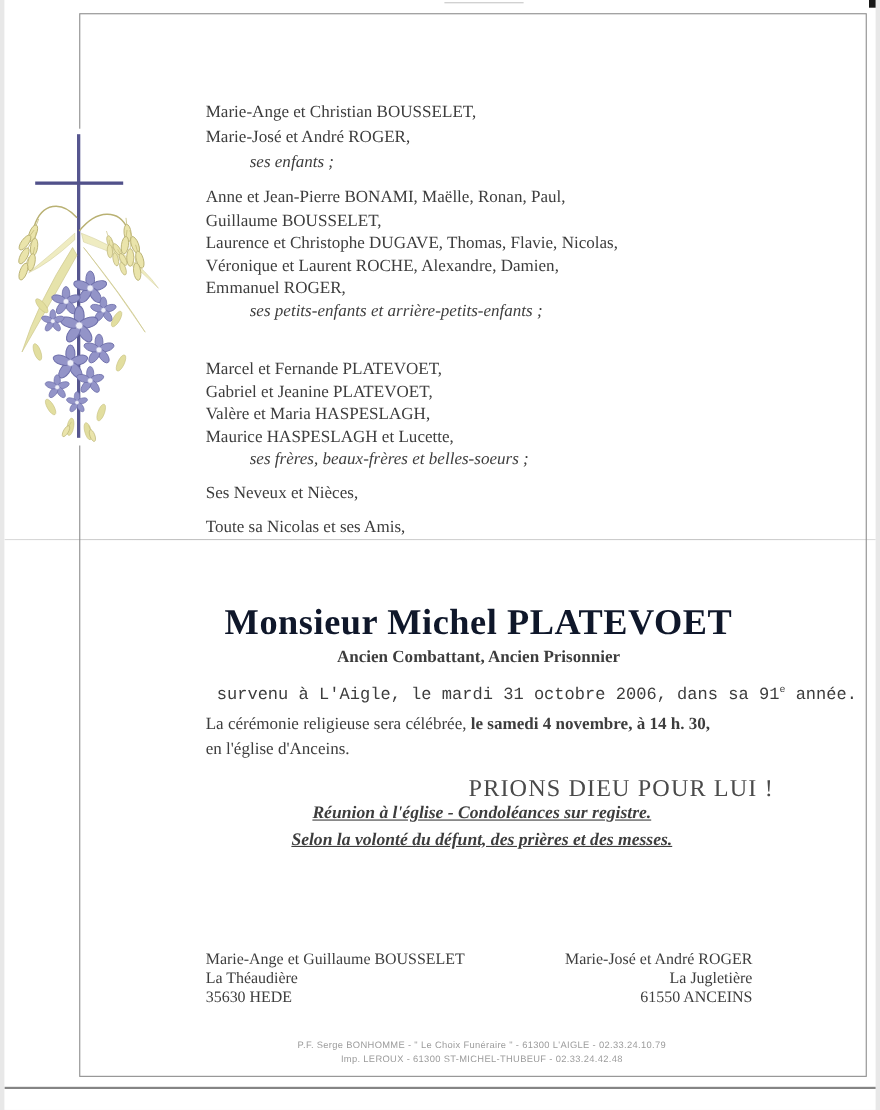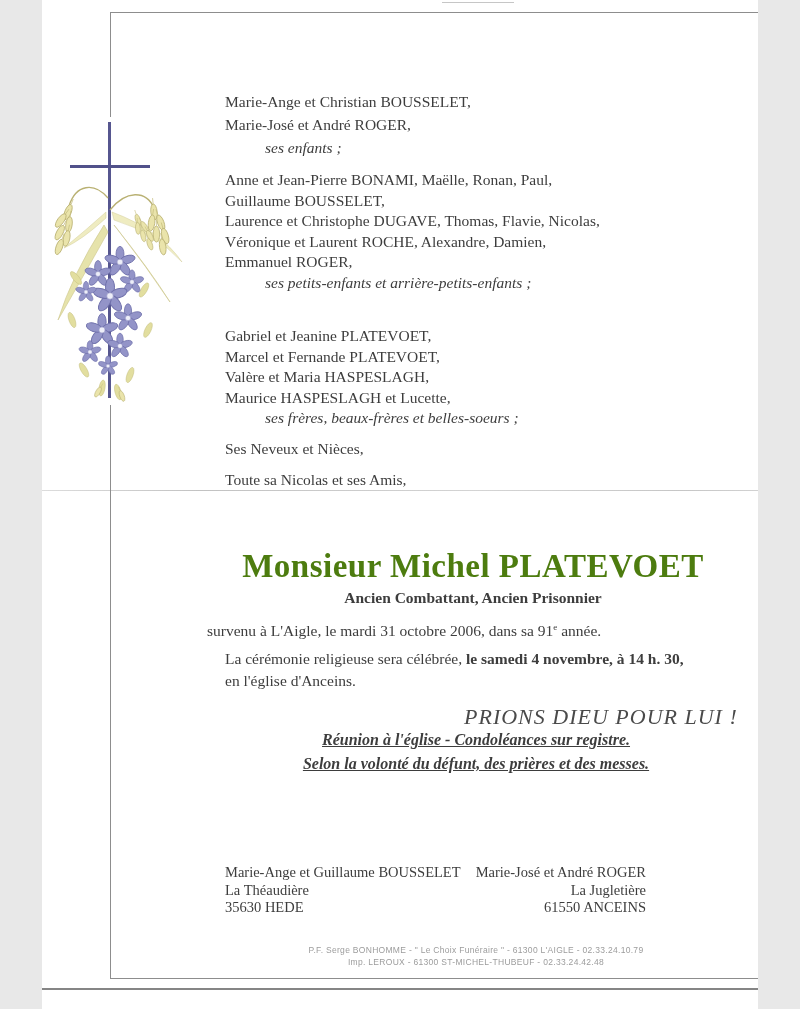--- a/index.html
+++ b/index.html
@@ -1,17 +1,17 @@
 <!DOCTYPE html>
 <html><head>
 <meta charset="utf-8">
 <style>
   html,body { margin:0; padding:0; background:#e8e8e8; }
   .page {
-    position:relative; width:716px; height:1009px; margin:0 auto;
+    position:relative; width:792px; height:1009px; margin:0 auto;
     background:#ffffff; overflow:hidden;
     font-family:"Liberation Serif","DejaVu Serif",serif;
     color:#3d3d3d;
   }
   
   .top-mark-line { position:absolute; left:400px; top:2px; width:72px; height:1px; background:#c6c6c6; }
   .top-mark-black { position:absolute; left:786px; top:0; width:14px; height:7px; background:#161616; }
   .scanline-mid { position:absolute; left:0; top:490px; width:800px; height:1px;
     background:linear-gradient(90deg,#dcdcdc 0%,#c2c2c2 20%,#d4d4d4 55%,#c6c6c6 80%,#dedede 100%); }
   .scan-bottom { position:absolute; left:0; top:988px; width:800px; height:2px; background:#858585; }
@@ -27,27 +27,27 @@
   .tblock { position:absolute; left:183px; font-size:15.5px; line-height:20.5px; white-space:nowrap; }
   .b1 { top:90px; line-height:23px; }
   .b2 { top:170px; }
   .b3 { top:326px; }
   .indent { margin-left:40px; font-style:italic; }
   .single { position:absolute; left:183px; font-size:15.5px; white-space:nowrap; }
   .neveux { top:440px; }
   .famille { top:471px; }
   .intro { top:505px; }
   .title { position:absolute; left:71px; width:720px; top:548px; text-align:center;
-    font-size:33px; font-weight:bold; color:#4d7c0f; letter-spacing:0.5px; }
+    font-size:33px; font-weight:bold; color:#0f172a; letter-spacing:0.5px; }
   .subtitle { position:absolute; left:71px; width:720px; top:589px; text-align:center;
     font-size:15.5px; font-weight:bold; }
-  .death { position:absolute; left:165px; top:622px; font-size:15.5px; white-space:nowrap; }
+  .death { position:absolute; left:193px; top:622px; font-size:15.5px; white-space:nowrap;font-family:Liberation Mono, monospace; }
   .death sup { font-size:9px; }
   .ceremony { position:absolute; left:183px; top:648px; font-size:15.5px; line-height:22px; }
-  .prayer { position:absolute; left:422px; top:704px; font-size:22px; font-style:italic;
+  .prayer { position:absolute; left:422px; top:704px; font-size:22px; 
     letter-spacing:1px; color:#4a4a4a; white-space:nowrap; }
   .notes { position:absolute; left:69px; width:730px; top:728px; text-align:center;
     font-weight:bold; font-style:italic; font-size:16px; line-height:24px;text-decoration:underline; }
   .addr { position:absolute; top:864px; font-size:14.5px; line-height:17.5px; }
   .addr-left { left:183px; }
   .addr-right { right:112px; text-align:right; }
   .footer { position:absolute; left:69px; width:730px; top:944px; text-align:center;
     font-family:"Liberation Sans","DejaVu Sans",sans-serif; font-size:8.5px;
     line-height:12px; color:#9c9c9c; letter-spacing:0.3px; }
 </style>
@@ -137,22 +137,22 @@
   <div class="tblock b2">
     <div>Anne et Jean-Pierre BONAMI, Maëlle, Ronan, Paul,</div>
     <div>Guillaume BOUSSELET,</div>
     <div>Laurence et Christophe DUGAVE, Thomas, Flavie, Nicolas,</div>
     <div>Véronique et Laurent ROCHE, Alexandre, Damien,</div>
     <div>Emmanuel ROGER,</div>
     <div class="indent">ses petits-enfants et arrière-petits-enfants ;</div>
   </div>
 
   <div class="tblock b3">
+    <div>Marcel et Fernande PLATEVOET,</div>
     <div>Gabriel et Jeanine PLATEVOET,</div>
-    <div>Marcel et Fernande PLATEVOET,</div>
     <div>Valère et Maria HASPESLAGH,</div>
     <div>Maurice HASPESLAGH et Lucette,</div>
     <div class="indent">ses frères, beaux-frères et belles-soeurs ;</div>
   </div>
 
   <div class="single neveux">Ses Neveux et Nièces,</div>
   <div class="single famille">Toute sa Nicolas et ses Amis,</div>
 
   <div class="title">Monsieur Michel PLATEVOET</div>
   <div class="subtitle">Ancien Combattant, Ancien Prisonnier</div>

